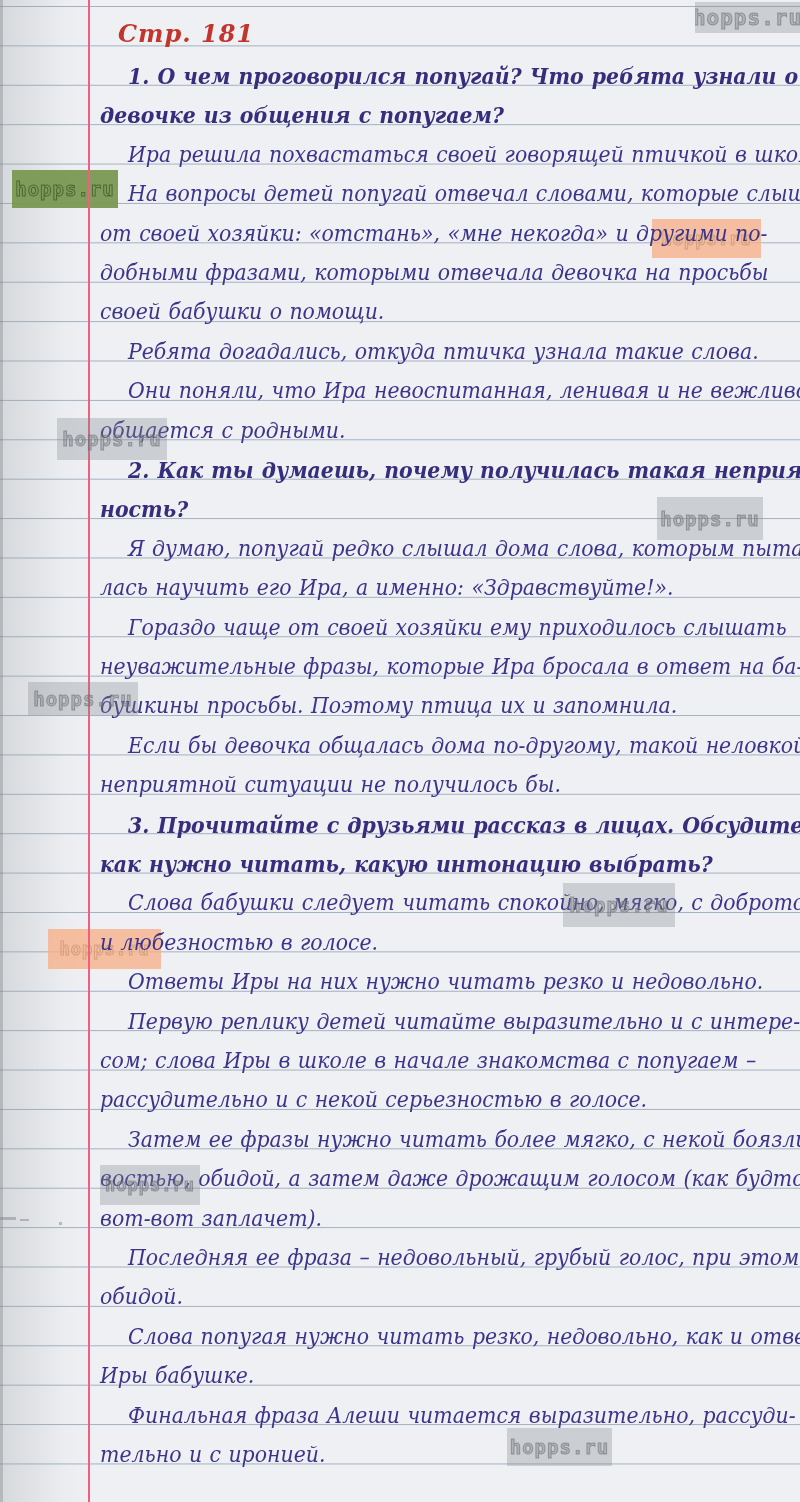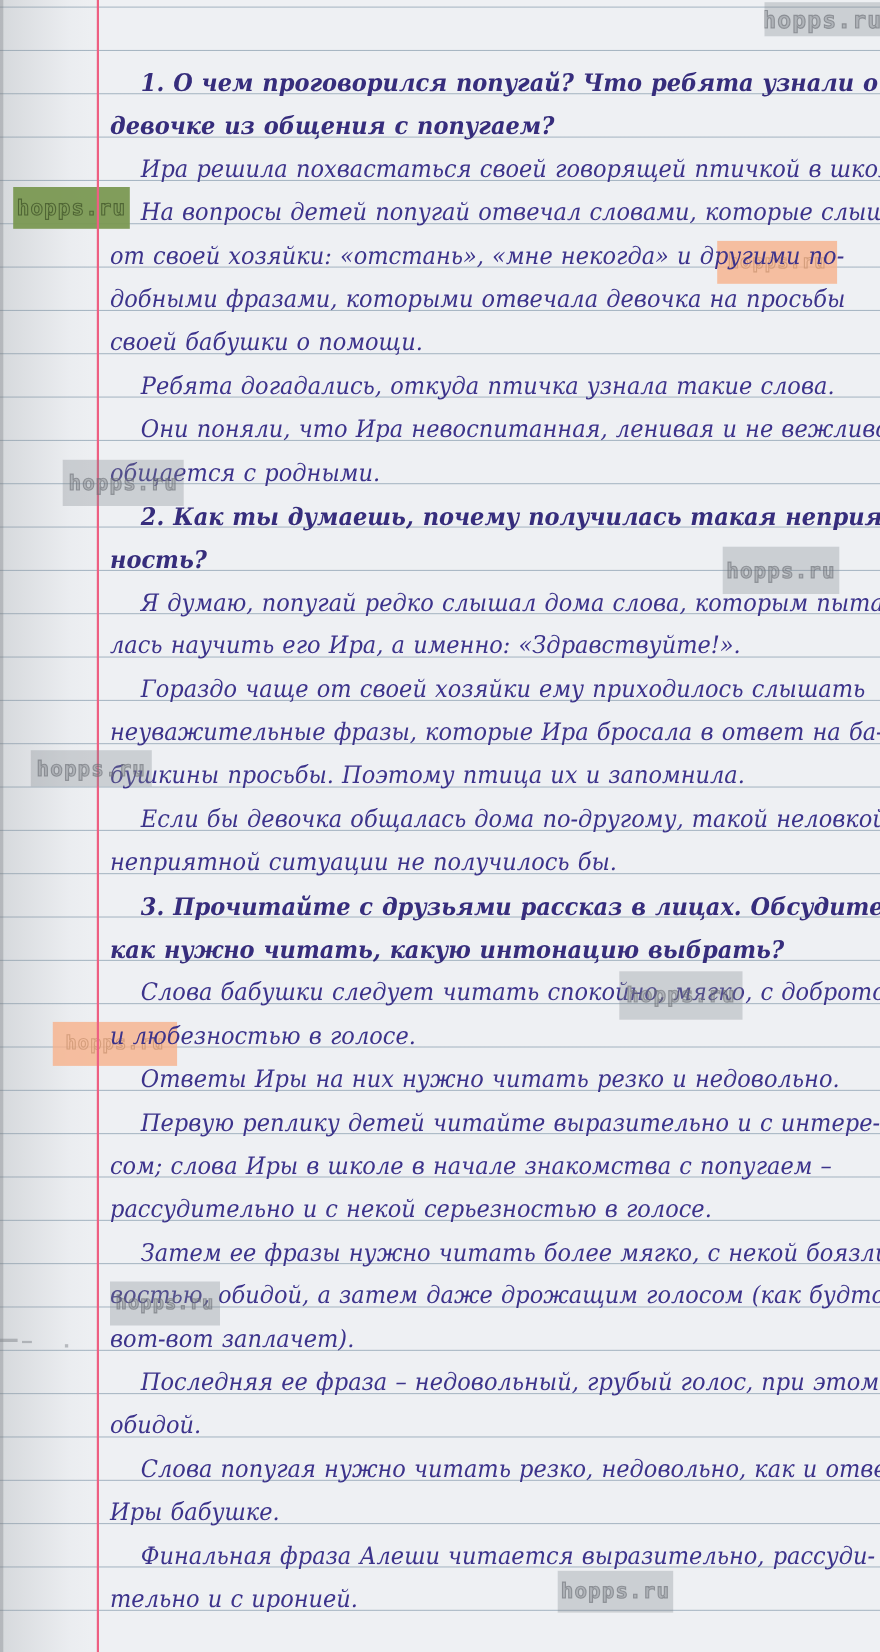--- a/index.html
+++ b/index.html
@@ -91,20 +91,21 @@
         <span style="font-size: 19px;">hopps.ru</span>
       </div>
       <div class="hl peach" style="left: 652px; top: 219px; width: 109px; height: 39px;">
         <span style="font-size: 17px;">hopps.ru</span>
       </div>
       <div class="hl peach" style="left: 48px; top: 929px; width: 113px; height: 40px;">
         <span style="font-size: 17px;">hopps.ru</span>
       </div>
     </div>
   <div id="margin-line" style="left: 88px; background: rgb(238, 95, 130);"></div>
+  <div id="page-header" style="left: 118px; top: 16px; color: rgb(194, 52, 44);">Стр. 181</div>
   <div id="lines-layer">
       <div class="line q" style="top: 58px; left: 128px; color: rgb(54, 45, 124);">1. О чем проговорился попугай? Что ребята узнали о</div>
       <div class="line q" style="top: 97.4px; left: 100px; color: rgb(54, 45, 124);">девочке из общения с попугаем?</div>
       <div class="line a" style="top: 136.8px; left: 128px; color: rgb(60, 51, 139);">Ира решила похвастаться своей говорящей птичкой в школе.</div>
       <div class="line a" style="top: 176.2px; left: 128px; color: rgb(60, 51, 139);">На вопросы детей попугай отвечал словами, которые слышал</div>
       <div class="line a" style="top: 215.6px; left: 100px; color: rgb(60, 51, 139);">от своей хозяйки: «отстань», «мне некогда» и другими по-</div>
       <div class="line a" style="top: 255px; left: 100px; color: rgb(60, 51, 139);">добными фразами, которыми отвечала девочка на просьбы</div>
       <div class="line a" style="top: 294.4px; left: 100px; color: rgb(60, 51, 139);">своей бабушки о помощи.</div>
       <div class="line a" style="top: 333.8px; left: 128px; color: rgb(60, 51, 139);">Ребята догадались, откуда птичка узнала такие слова.</div>
       <div class="line a" style="top: 373.2px; left: 128px; color: rgb(60, 51, 139);">Они поняли, что Ира невоспитанная, ленивая и не вежливо</div>

